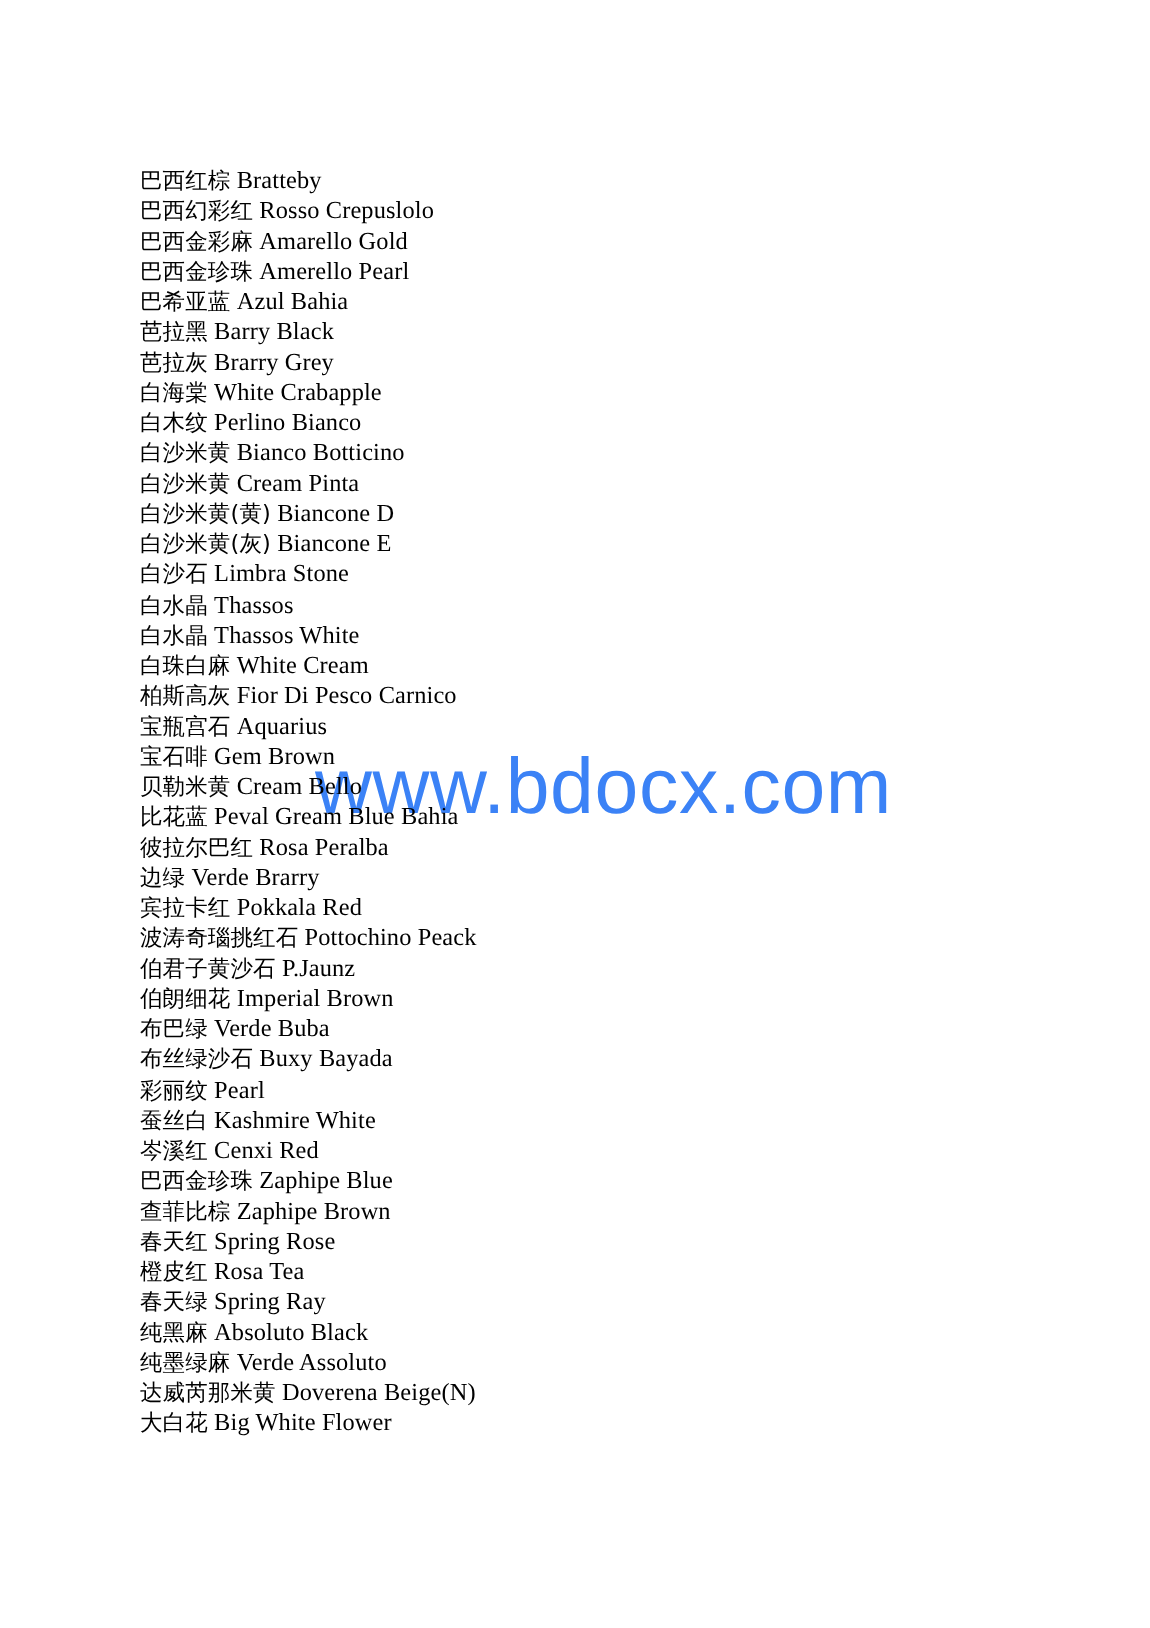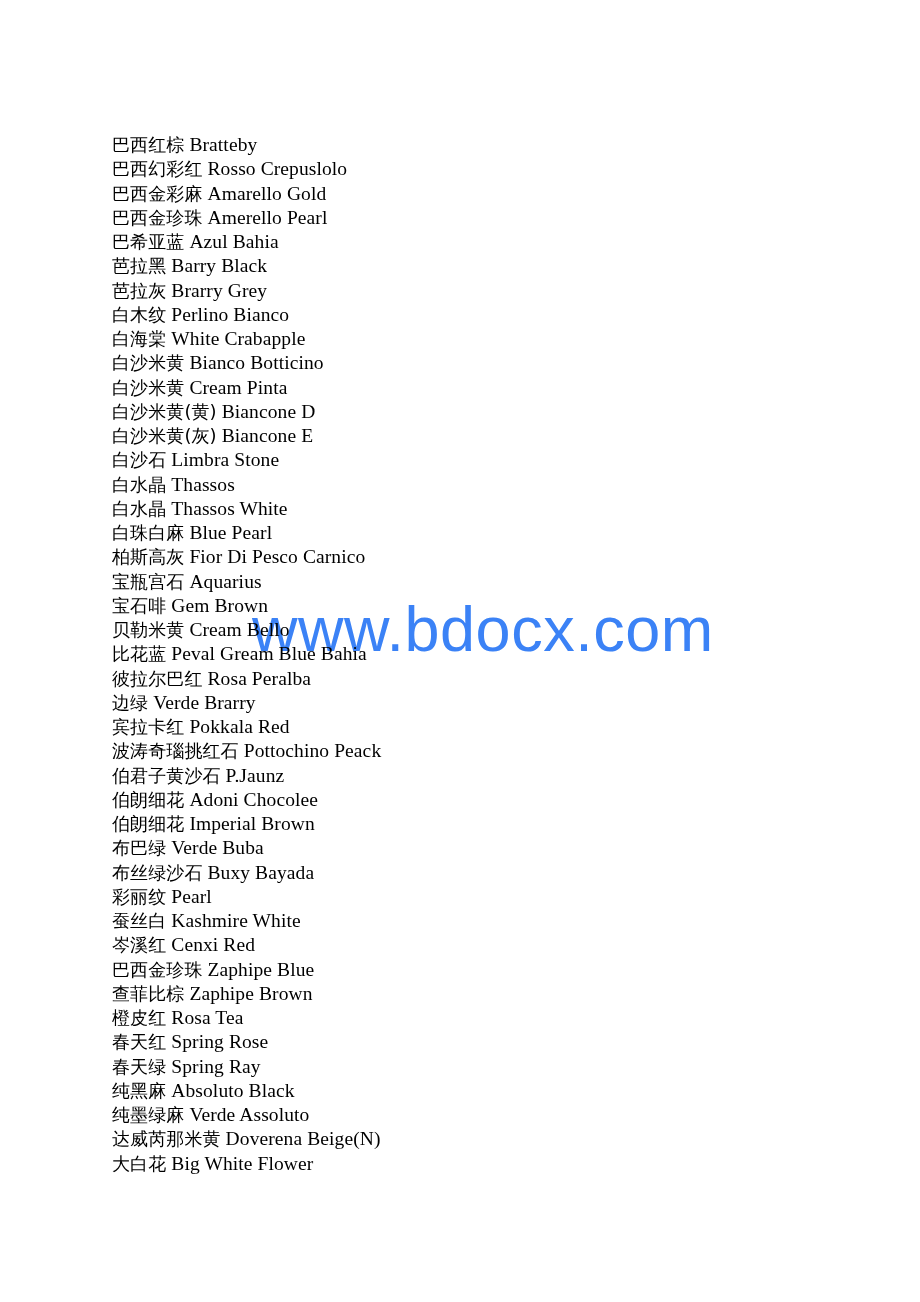--- a/index.html
+++ b/index.html
@@ -61,51 +61,50 @@
   <div class="watermark">www.bdocx.com</div>
 
   <div class="content">
       <div class="entry"><span class="cn">巴西红棕</span> <span class="en">Bratteby</span></div>
       <div class="entry"><span class="cn">巴西幻彩红</span> <span class="en">Rosso Crepuslolo</span></div>
       <div class="entry"><span class="cn">巴西金彩麻</span> <span class="en">Amarello Gold</span></div>
       <div class="entry"><span class="cn">巴西金珍珠</span> <span class="en">Amerello Pearl</span></div>
       <div class="entry"><span class="cn">巴希亚蓝</span> <span class="en">Azul Bahia</span></div>
       <div class="entry"><span class="cn">芭拉黑</span> <span class="en">Barry Black</span></div>
       <div class="entry"><span class="cn">芭拉灰</span> <span class="en">Brarry Grey</span></div>
+      <div class="entry"><span class="cn">白海棠</span> <span class="en">White Crabapple</span></div>
       <div class="entry"><span class="cn">白木纹</span> <span class="en">Perlino Bianco</span></div>
-      <div class="entry"><span class="cn">白海棠</span> <span class="en">White Crabapple</span></div>
       <div class="entry"><span class="cn">白沙米黄</span> <span class="en">Bianco Botticino</span></div>
       <div class="entry"><span class="cn">白沙米黄</span> <span class="en">Cream Pinta</span></div>
       <div class="entry"><span class="cn">白沙米黄(黄)</span> <span class="en">Biancone D</span></div>
       <div class="entry"><span class="cn">白沙米黄(灰)</span> <span class="en">Biancone E</span></div>
       <div class="entry"><span class="cn">白沙石</span> <span class="en">Limbra Stone</span></div>
       <div class="entry"><span class="cn">白水晶</span> <span class="en">Thassos</span></div>
       <div class="entry"><span class="cn">白水晶</span> <span class="en">Thassos White</span></div>
-      <div class="entry"><span class="cn">白珠白麻</span> <span class="en">Blue Pearl</span></div>
+      <div class="entry"><span class="cn">白珠白麻</span> <span class="en">White Cream</span></div>
       <div class="entry"><span class="cn">柏斯高灰</span> <span class="en">Fior Di Pesco Carnico</span></div>
       <div class="entry"><span class="cn">宝瓶宫石</span> <span class="en">Aquarius</span></div>
       <div class="entry"><span class="cn">宝石啡</span> <span class="en">Gem Brown</span></div>
       <div class="entry"><span class="cn">贝勒米黄</span> <span class="en">Cream Bello</span></div>
       <div class="entry"><span class="cn">比花蓝</span> <span class="en">Peval Gream Blue Bahia</span></div>
       <div class="entry"><span class="cn">彼拉尔巴红</span> <span class="en">Rosa Peralba</span></div>
       <div class="entry"><span class="cn">边绿</span> <span class="en">Verde Brarry</span></div>
       <div class="entry"><span class="cn">宾拉卡红</span> <span class="en">Pokkala Red</span></div>
       <div class="entry"><span class="cn">波涛奇瑙挑红石</span> <span class="en">Pottochino Peack</span></div>
       <div class="entry"><span class="cn">伯君子黄沙石</span> <span class="en">P.Jaunz</span></div>
-      <div class="entry"><span class="cn">伯朗细花</span> <span class="en">Adoni Chocolee</span></div>
       <div class="entry"><span class="cn">伯朗细花</span> <span class="en">Imperial Brown</span></div>
       <div class="entry"><span class="cn">布巴绿</span> <span class="en">Verde Buba</span></div>
       <div class="entry"><span class="cn">布丝绿沙石</span> <span class="en">Buxy Bayada</span></div>
       <div class="entry"><span class="cn">彩丽纹</span> <span class="en">Pearl</span></div>
       <div class="entry"><span class="cn">蚕丝白</span> <span class="en">Kashmire White</span></div>
       <div class="entry"><span class="cn">岑溪红</span> <span class="en">Cenxi Red</span></div>
       <div class="entry"><span class="cn">巴西金珍珠</span> <span class="en">Zaphipe Blue</span></div>
       <div class="entry"><span class="cn">查菲比棕</span> <span class="en">Zaphipe Brown</span></div>
+      <div class="entry"><span class="cn">春天红</span> <span class="en">Spring Rose</span></div>
       <div class="entry"><span class="cn">橙皮红</span> <span class="en">Rosa Tea</span></div>
-      <div class="entry"><span class="cn">春天红</span> <span class="en">Spring Rose</span></div>
       <div class="entry"><span class="cn">春天绿</span> <span class="en">Spring Ray</span></div>
       <div class="entry"><span class="cn">纯黑麻</span> <span class="en">Absoluto Black</span></div>
       <div class="entry"><span class="cn">纯墨绿麻</span> <span class="en">Verde Assoluto</span></div>
       <div class="entry"><span class="cn">达威芮那米黄</span> <span class="en">Doverena Beige(N)</span></div>
       <div class="entry"><span class="cn">大白花</span> <span class="en">Big White Flower</span></div>
     </div>
 
 </div>
 
 </body></html>

